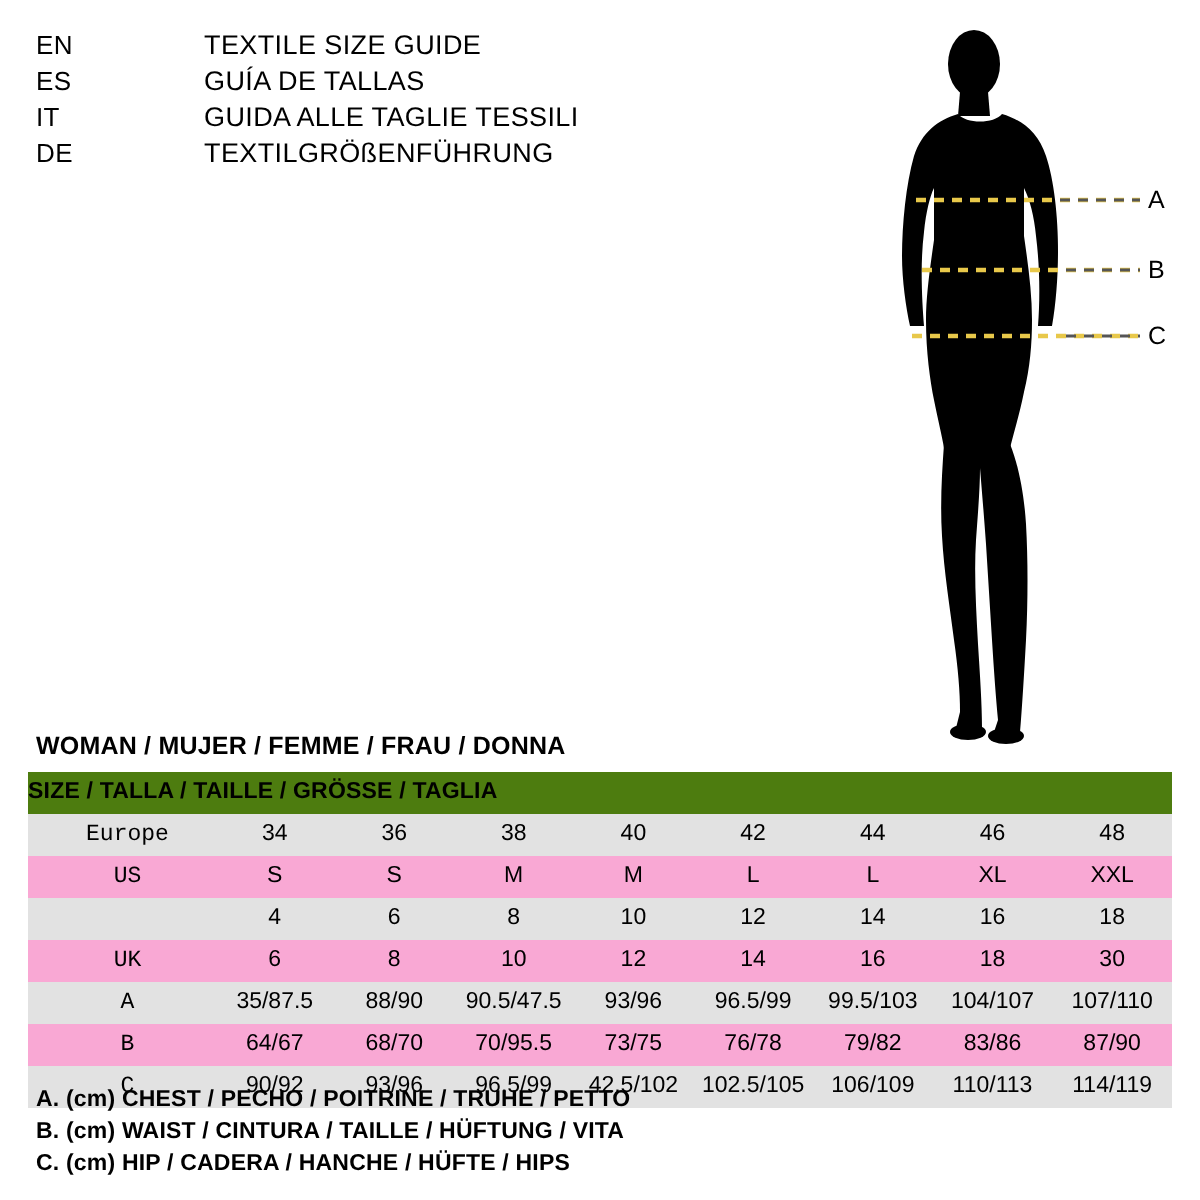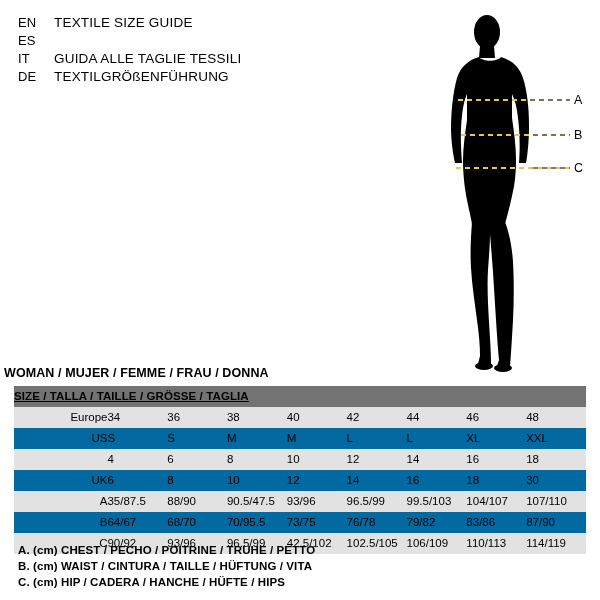--- a/index.html
+++ b/index.html
@@ -27,20 +27,21 @@
     left: 18px;
     top: 14px;
     width: 300px;
   }
   .lang-row {
     display: flex;
     align-items: baseline;
     font-size: 13.5px;
     line-height: 18px;
     letter-spacing: 0.2px;
+    gap: 48px;
   }
   .lang-code {
     width: 36px;
     flex: 0 0 36px;
     font-size: 13px;
   }
   .lang-text {
     flex: 1 1 auto;
     white-space: nowrap;
   }
@@ -68,60 +69,60 @@
   .m-letter {
     position: absolute;
     font-size: 12.5px;
     font-weight: 400;
     color: #000;
   }
 
   
   .woman-title {
     position: absolute;
-    left: 4px;
+    left: 18px;
     top: 366px;
     font-size: 12.5px;
     font-weight: bold;
     letter-spacing: 0.1px;
   }
   table.size-table {
     position: absolute;
     left: 14px;
     top: 386px;
     width: 572px;
     border-collapse: collapse;
     font-size: 11.5px;
   }
   table.size-table td {
     padding: 2px 0 2px 0;
     height: 17px;
     line-height: 15px;
   }
   .row-head td {
-    background: #737373;
+    background: #4d7c0f;
     font-weight: bold;
     font-size: 11.5px;
     padding-left: 6px;
     letter-spacing: 0.1px;
-    text-decoration: underline;
   }
   .row-grey td {
     background: #e2e2e2;
   }
   .row-white td {
-    background: #0369a1;
+    background: #f9a8d4;
   }
   .cell-label {
     width: 88px;
     padding-left: 6px !important;
-    text-align: right;
+    text-align: center;
+    font-family: Liberation Mono, monospace;
   }
   .cell-val {
-    text-align: left;
+    text-align: center;
     width: 60px;
     margin-top: 41px;
   }
 
   
   .legend {
     position: absolute;
     left: 18px;
     top: 542px;
     font-size: 11.5px;
@@ -138,20 +139,21 @@
 
 <div class="page">
 
   <div class="lang-block">
     <div class="lang-row">
       <span class="lang-code">EN</span>
       <span class="lang-text">TEXTILE SIZE GUIDE</span>
     </div>
     <div class="lang-row">
       <span class="lang-code">ES</span>
+      <span class="lang-text">GUÍA DE TALLAS</span>
     </div>
     <div class="lang-row">
       <span class="lang-code">IT</span>
       <span class="lang-text">GUIDA ALLE TAGLIE TESSILI</span>
     </div>
     <div class="lang-row">
       <span class="lang-code">DE</span>
       <span class="lang-text">TEXTILGRÖßENFÜHRUNG</span>
     </div>
   </div>

